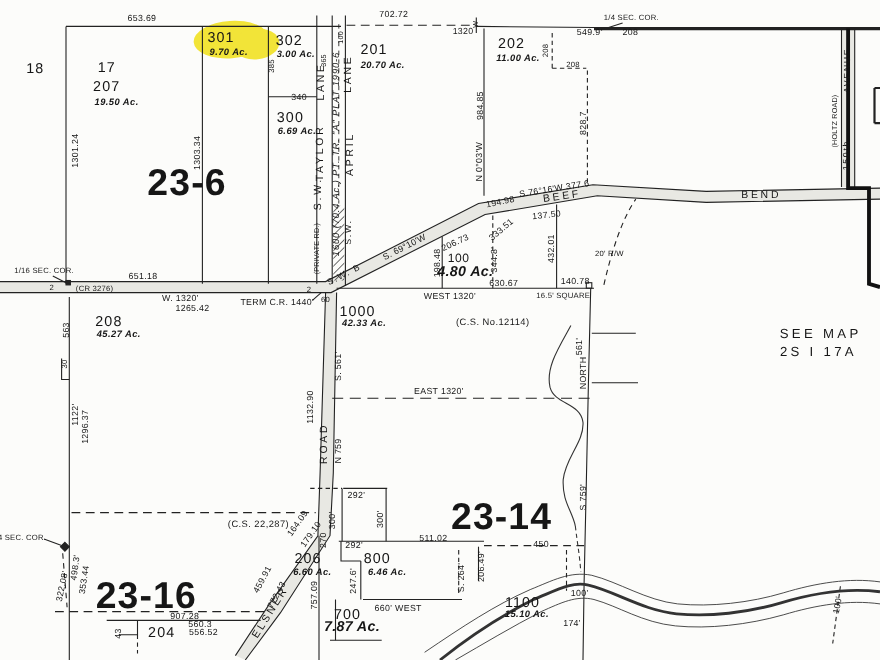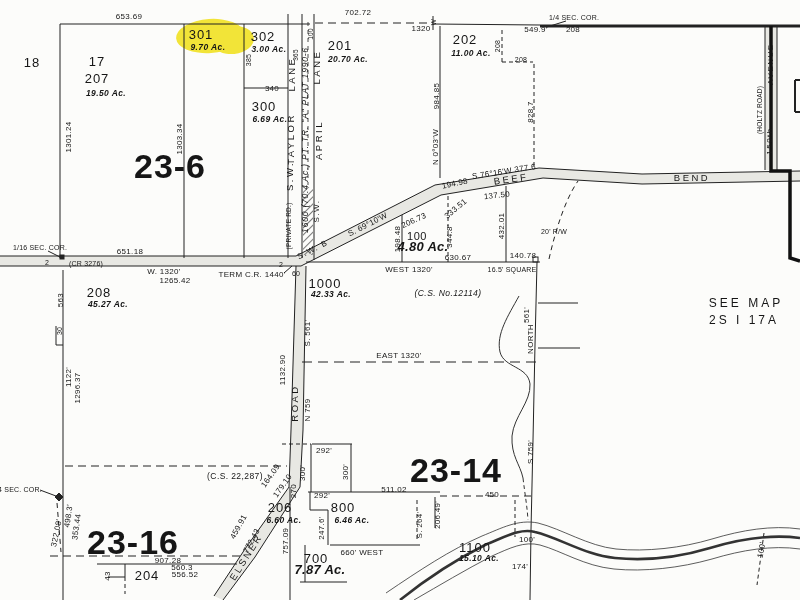--- a/index.html
+++ b/index.html
@@ -204,21 +204,21 @@
       <div class="lbl dim" style="left: 497px; top: 196px; transform: translate(-50%, -50%) rotate(-6deg);">137.50</div>
       <div class="lbl dim" style="left: 456px; top: 209px; transform: translate(-50%, -50%) rotate(-40deg);">333.51</div>
       <div class="lbl dim" style="left: 450px; top: 236px; transform: translate(-50%, -50%) rotate(-90deg);">344.8'</div>
       <div class="lbl dim" style="left: 398px; top: 239px; transform: translate(-50%, -50%) rotate(-90deg);">198.48</div>
       <div class="lbl dim" style="left: 502px; top: 226px; transform: translate(-50%, -50%) rotate(-90deg);">432.01</div>
       <div class="lbl dim" style="left: 458px; top: 258px; transform: translate(-50%, -50%);">630.67</div>
       <div class="lbl dim" style="left: 409px; top: 270px; transform: translate(-50%, -50%);">WEST  1320'</div>
       <div class="lbl dim7" style="left: 512px; top: 269px; transform: translate(-50%, -50%);">16.5' SQUARE</div>
       <div class="lbl dim" style="left: 523px; top: 256px; transform: translate(-50%, -50%);">140.78</div>
       <div class="lbl dim7" style="left: 554px; top: 231px; transform: translate(-50%, -50%);">20' R/W</div>
-      <div class="lbl note-sm" style="left: 448px; top: 293px; transform: translate(-50%, -50%); font-style: italic;">(C.S. No.12114)</div>
+      <div class="lbl note-sm" style="left: 448px; top: 293px; transform: translate(-50%, -50%);">(C.S. No.12114)</div>
       <div class="lbl dim" style="left: 399px; top: 356px; transform: translate(-50%, -50%);">EAST  1320'</div>
       <div class="lbl dim" style="left: 308px; top: 333px; transform: translate(-50%, -50%) rotate(-90deg);">S. 561'</div>
       <div class="lbl dim" style="left: 308px; top: 410px; transform: translate(-50%, -50%) rotate(-90deg);">N 759</div>
       <div class="lbl road" style="left: 295px; top: 403px; transform: translate(-50%, -50%) rotate(-90deg);">ROAD</div>
       <div class="lbl dim" style="left: 283px; top: 370px; transform: translate(-50%, -50%) rotate(-90deg);">1132.90</div>
       <div class="lbl dim" style="left: 527px; top: 315px; transform: translate(-50%, -50%) rotate(-90deg);">561'</div>
       <div class="lbl dim" style="left: 531px; top: 339px; transform: translate(-50%, -50%) rotate(-90deg);">NORTH</div>
       <div class="lbl dim" style="left: 61px; top: 300px; transform: translate(-50%, -50%) rotate(-90deg);">563</div>
       <div class="lbl dim7" style="left: 59px; top: 331px; transform: translate(-50%, -50%) rotate(-90deg);">30</div>
       <div class="lbl dim" style="left: 69px; top: 377px; transform: translate(-50%, -50%) rotate(-90deg);">1122'</div>

